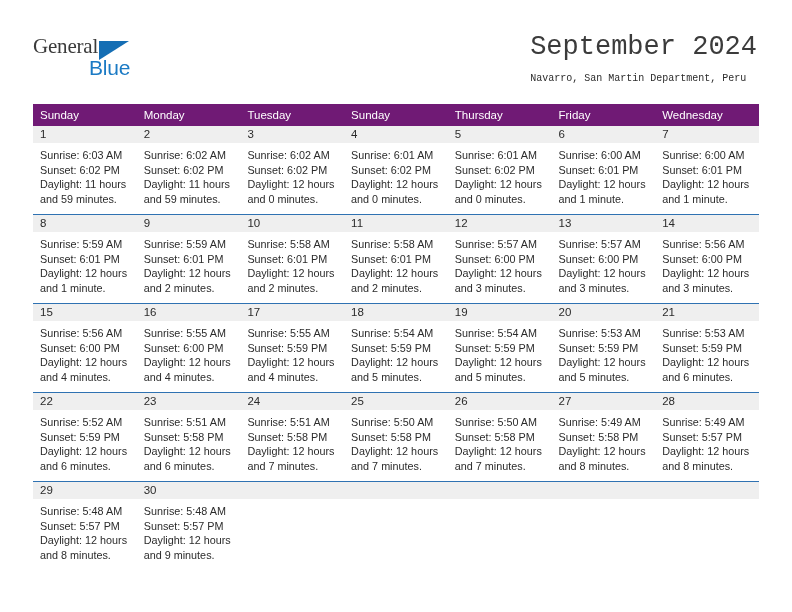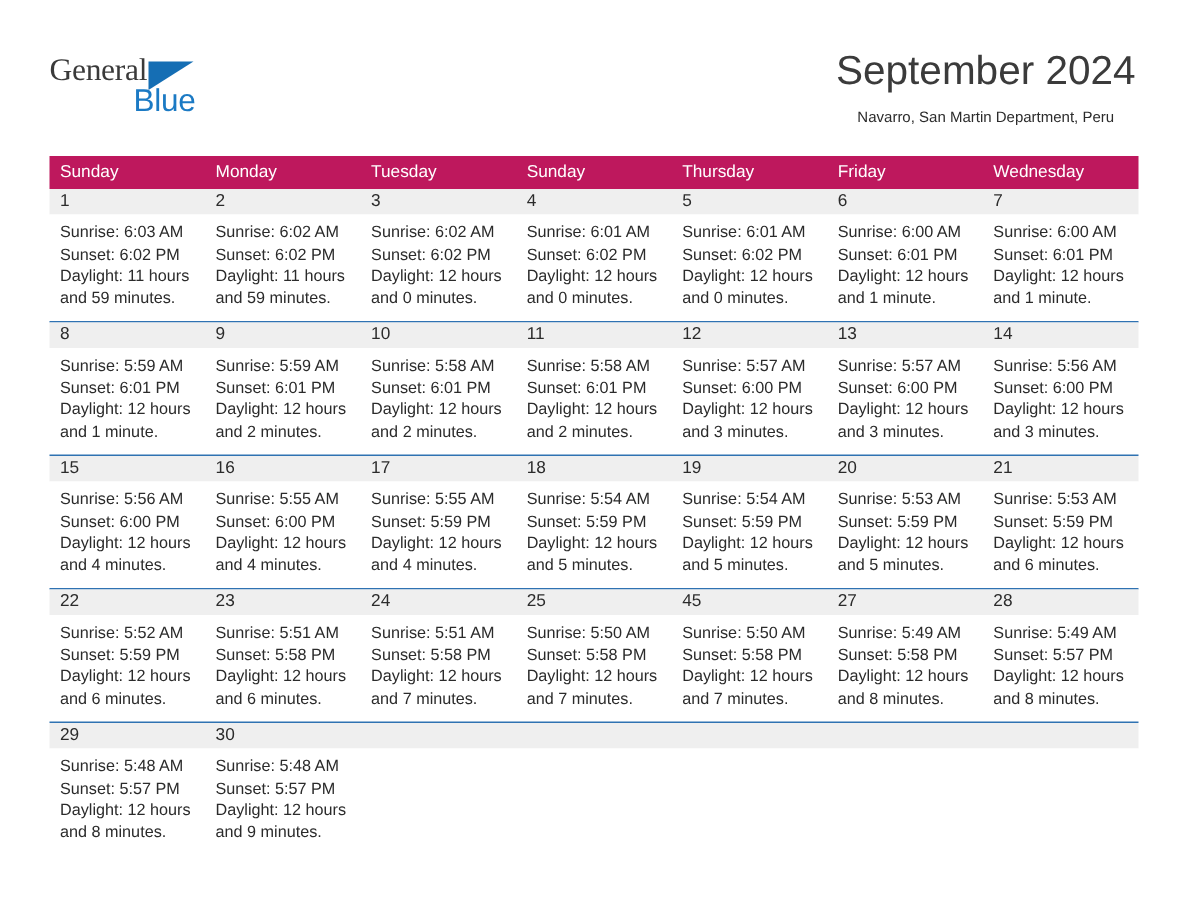--- a/index.html
+++ b/index.html
@@ -64,21 +64,22 @@
     font-size: 21px;
     color: #1b7ac4;
     letter-spacing: -0.2px;
     font-family: "Liberation Sans", sans-serif;
   }
 
   .title-block {
     position: absolute;
     right: 35px;
     top: 30px;
-    text-align: center;
+    text-align: left;
+    font-family: Liberation Mono, monospace;
   }
   .cal-title {
     font-size: 27px;
     color: #3b3b3b;
     font-weight: normal;
     line-height: 34px;
     white-space: nowrap;
   }
   .cal-subtitle {
     font-size: 10px;
@@ -92,21 +93,21 @@
   
   .calendar {
     position: absolute;
     left: 33px;
     top: 104px;
     width: 726px;
   }
   .weekday-row {
     display: flex;
     width: 726px;
-    background: #be185d;
+    background: #701a75;
     height: 22px;
   }
   .weekday {
     flex: 0 0 103.714px;
     width: 103.714px;
     box-sizing: border-box;
     color: #ffffff;
     font-size: 11.5px;
     line-height: 22px;
     padding-left: 7px;
@@ -353,21 +354,21 @@
               <div class="dayline">and 6 minutes.</div>
             </div>
           </div>
         </div>
         <div class="week">
           <div class="week-daynums">
             <div class="daynum">22</div>
             <div class="daynum">23</div>
             <div class="daynum">24</div>
             <div class="daynum">25</div>
-            <div class="daynum">45</div>
+            <div class="daynum">26</div>
             <div class="daynum">27</div>
             <div class="daynum">28</div>
           </div>
           <div class="week-details">
             <div class="daycell">
               <div class="dayline">Sunrise: 5:52 AM</div>
               <div class="dayline">Sunset: 5:59 PM</div>
               <div class="dayline">Daylight: 12 hours</div>
               <div class="dayline">and 6 minutes.</div>
             </div>

